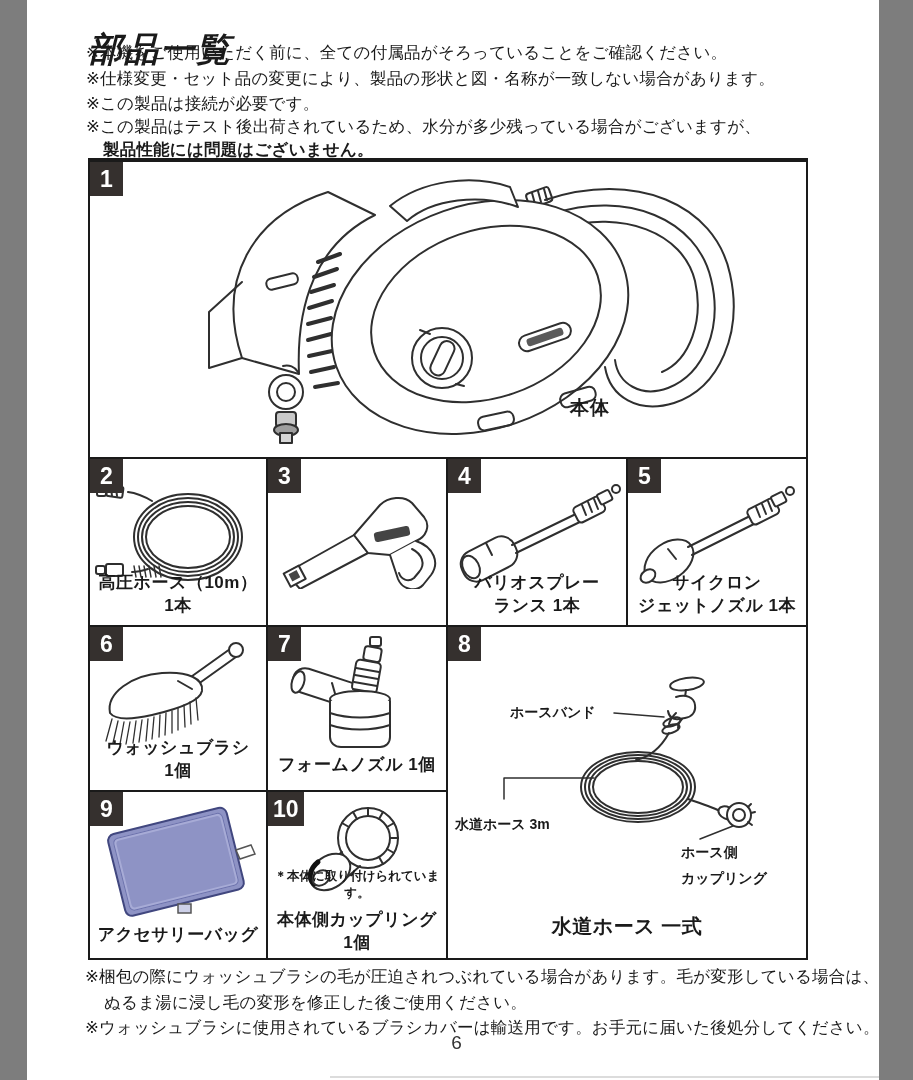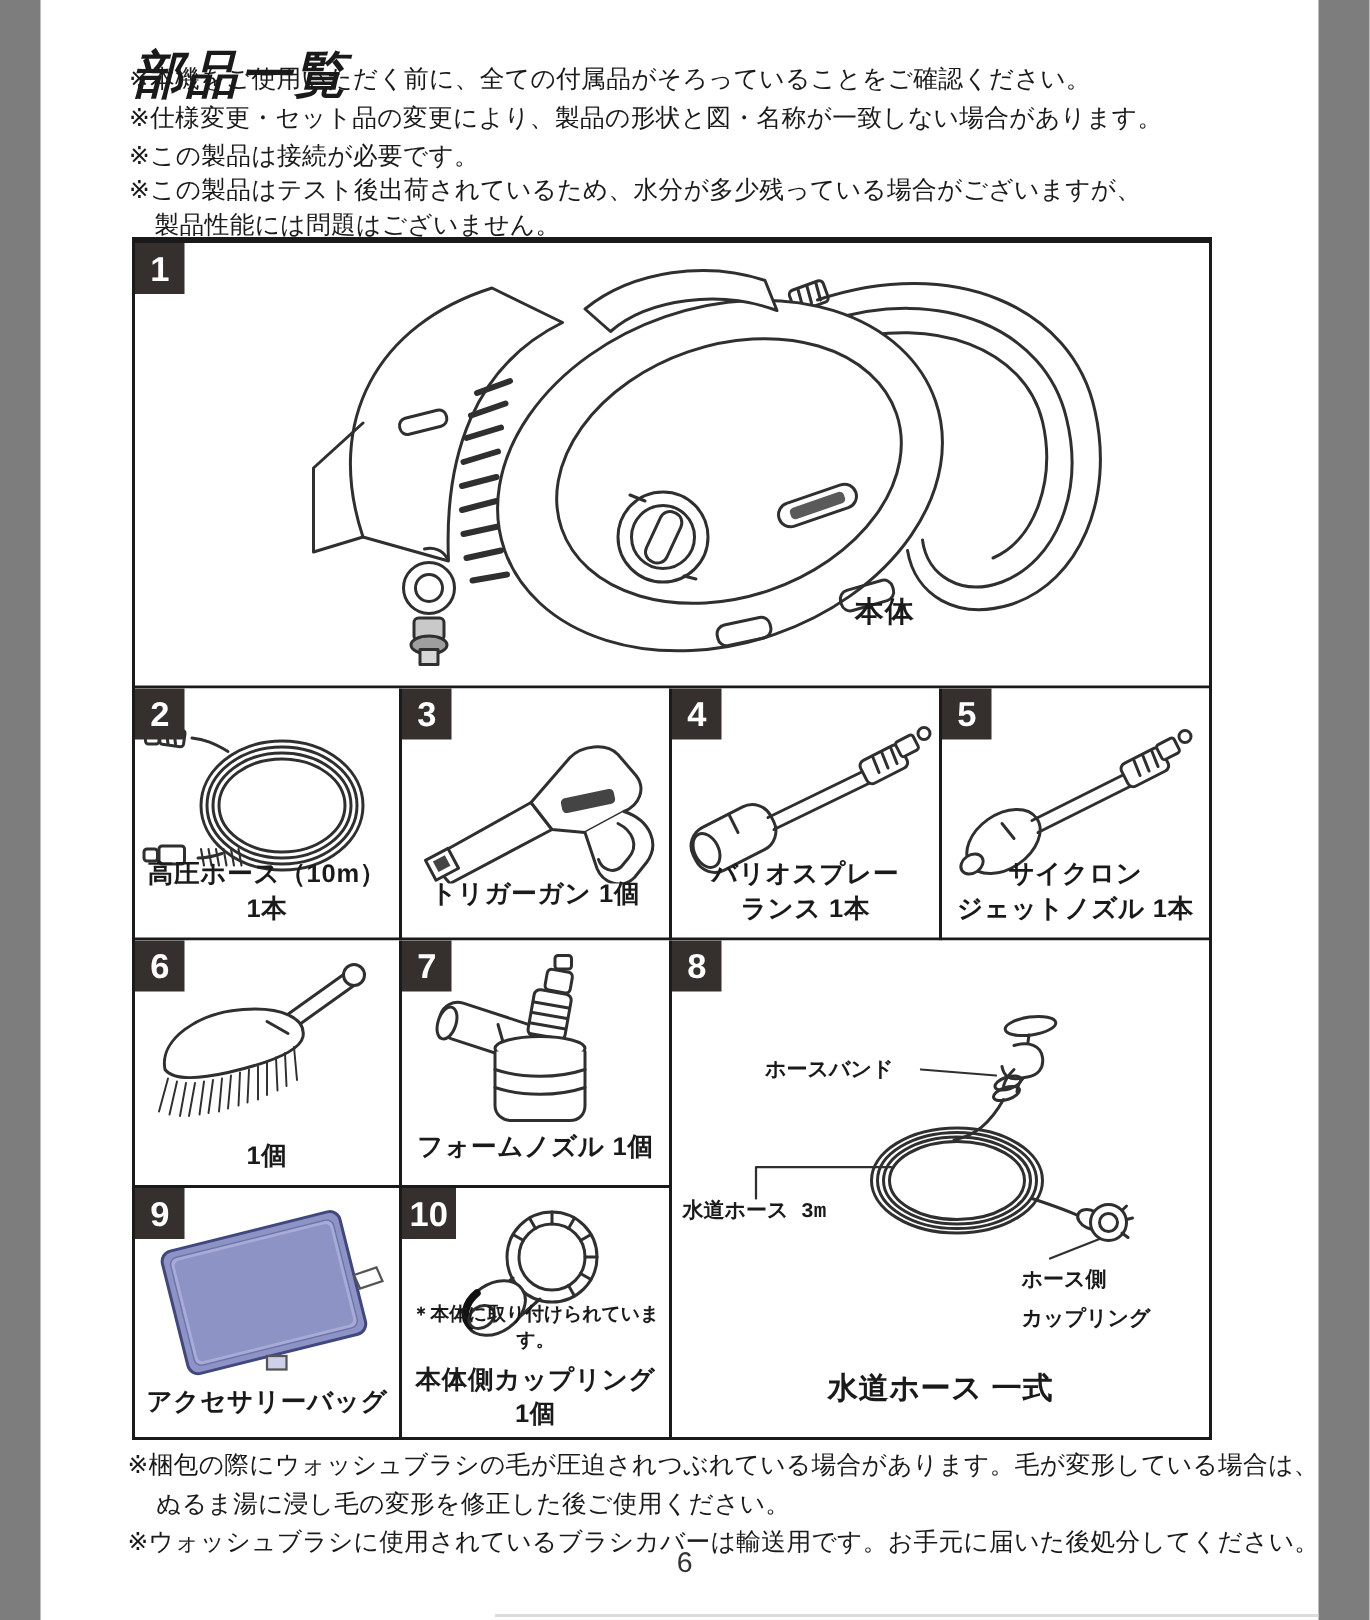--- a/index.html
+++ b/index.html
@@ -43,21 +43,21 @@
 
 <div class="side-strip strip-left"></div>
 <div class="side-strip strip-right"></div>
 
 <h1 class="page-title">部品一覧</h1>
 
 <div class="note" style="left:86px;top:42px;">※本機をご使用いただく前に、全ての付属品がそろっていることをご確認ください。</div>
 <div class="note" style="left:86px;top:68px;">※仕様変更・セット品の変更により、製品の形状と図・名称が一致しない場合があります。</div>
 <div class="note" style="left:86px;top:93px;">※この製品は接続が必要です。</div>
 <div class="note" style="left:86px;top:116px;">※この製品はテスト後出荷されているため、水分が多少残っている場合がございますが、</div>
-<div class="note" style="left:103px;top:139px;">製品性能には問題はございません。</div>
+<div class="note" style="left:103px;top:139px;font-weight:bold;">製品性能には問題はございません。</div>
 
 <div class="parts-table">
 <div class="tbl-inner">
 
   <div class="cell bb" style="left:0;top:0;width:716px;height:297px;">
     <svg class="illus" style="left:0;top:0;" width="716" height="293" viewBox="0 0 716 293">
       <g fill="none" stroke="#2f2f2f" stroke-width="2" stroke-linecap="round" stroke-linejoin="round">
 
         <path d="M455 38 C545 8 625 42 640 112 C653 170 630 226 584 241 C548 252 520 235 515 205"></path>
         <path d="M462 52 C537 28 607 57 621 117 C633 166 614 212 578 226 C551 236 528 222 525 198"></path>
@@ -150,23 +150,20 @@
         <path d="M18 96 L86 58 L100 76 L32 112 Z" fill="#ffffff"></path>
         <rect x="18" y="92" width="17" height="15" transform="rotate(-28 26 99)" fill="#ffffff"></rect>
         <rect x="22" y="95" width="9" height="8" transform="rotate(-28 26 99)" fill="#444444" stroke="none"></rect>
         <path d="M86 58 L112 28 C120 20 136 18 144 26 L156 40 C163 49 158 60 148 64 L122 78 L100 76 Z" fill="#ffffff"></path>
         <path d="M148 64 C166 70 172 86 163 98 L155 108 C147 116 134 112 130 102 L122 78" fill="#ffffff"></path>
         <path d="M144 72 C154 77 158 87 151 95 L146 101 C140 106 133 102 131 96"></path>
         <rect x="106" y="52" width="36" height="10" rx="3" transform="rotate(-12 124 57)" fill="#444444" stroke="none"></rect>
       </g>
     </svg>
     <div class="badge">3</div>
-    <div class="cap" style="bottom:18px;">
-      <span>トリガーガン 1個</span>
-    </div>
   </div>
 
   <div class="cell br bb" style="left:358px;top:297px;width:180px;height:168px;">
     <svg class="illus" style="left:0;top:12px;" width="180" height="118" viewBox="0 0 180 118">
       <g fill="none" stroke="#2f2f2f" stroke-width="2" stroke-linecap="round" stroke-linejoin="round">
         <rect x="12" y="72" width="58" height="32" rx="14" transform="rotate(-27 41 88)" fill="#ffffff"></rect>
         <ellipse cx="23" cy="96" rx="8" ry="12" transform="rotate(-27 23 96)"></ellipse>
         <line x1="38" y1="72" x2="44" y2="84"></line>
         <line x1="64" y1="74" x2="134" y2="40"></line>
         <line x1="68" y1="82" x2="138" y2="48"></line>
@@ -230,20 +227,21 @@
           <line x1="82" y1="74" x2="82" y2="96"></line>
               <line x1="88" y1="71" x2="88" y2="93"></line>
           <line x1="94" y1="68" x2="95" y2="90"></line>
               <line x1="100" y1="65" x2="101" y2="87"></line>
           <line x1="106" y1="61" x2="108" y2="83"></line>
         </g>
       </g>
     </svg>
     <div class="badge">6</div>
     <div class="cap" style="bottom:8px;">
+      <span>ウォッシュブラシ</span>
       <span>1個</span>
     </div>
   </div>
 
   <div class="cell br bb" style="left:178px;top:465px;width:180px;height:165px;">
     <svg class="illus" style="left:0;top:8px;" width="180" height="118" viewBox="0 0 180 118">
       <g fill="none" stroke="#2f2f2f" stroke-width="2" stroke-linecap="round" stroke-linejoin="round">
         <rect x="24" y="40" width="68" height="25" rx="12" transform="rotate(18 58 52)" fill="#ffffff"></rect>
         <ellipse cx="30" cy="47" rx="6" ry="11" transform="rotate(18 30 47)" fill="#ffffff"></ellipse>
         <line x1="64" y1="48" x2="68" y2="62"></line>
@@ -296,21 +294,21 @@
 
         <g stroke-width="1.5">
           <line x1="166" y1="86" x2="216" y2="90"></line>
           <polyline points="56,172 56,151 146,151"></polyline>
           <line x1="252" y1="212" x2="285" y2="199"></line>
         </g>
       </g>
     </svg>
     <div class="badge">8</div>
     <div class="lbl" style="left:62px;top:72px;">ホースバンド</div>
-    <div class="lbl" style="left:7px;top:168px;font-family:Liberation Mono, monospace;">水道ホース 3m</div>
+    <div class="lbl" style="left:7px;top:184px;">水道ホース 3m</div>
     <div class="lbl" style="left:205px;top:212px;margin-left:28px;">
       <span style="display:block;">ホース側</span>
       <span style="display:block;">カップリング</span>
     </div>
     <div class="cap" style="bottom:18px;font-size:20px;">
       <span>水道ホース 一式</span>
     </div>
   </div>
 
   <div class="cell br" style="left:0;top:630px;width:178px;height:166px;">

